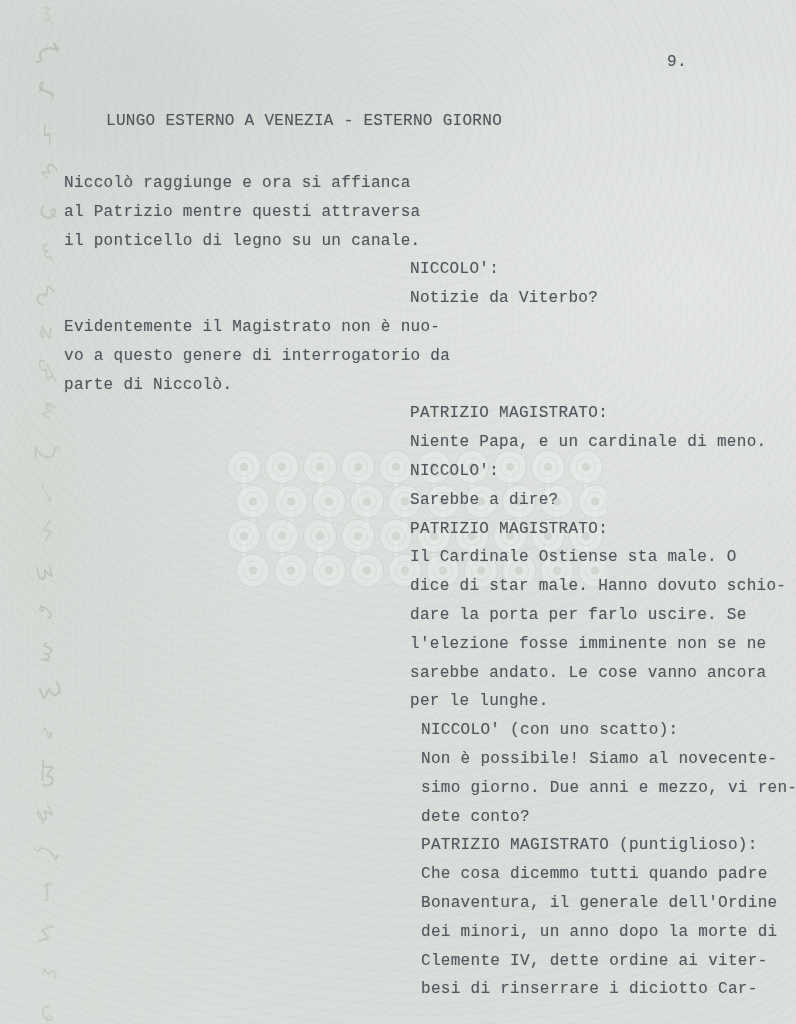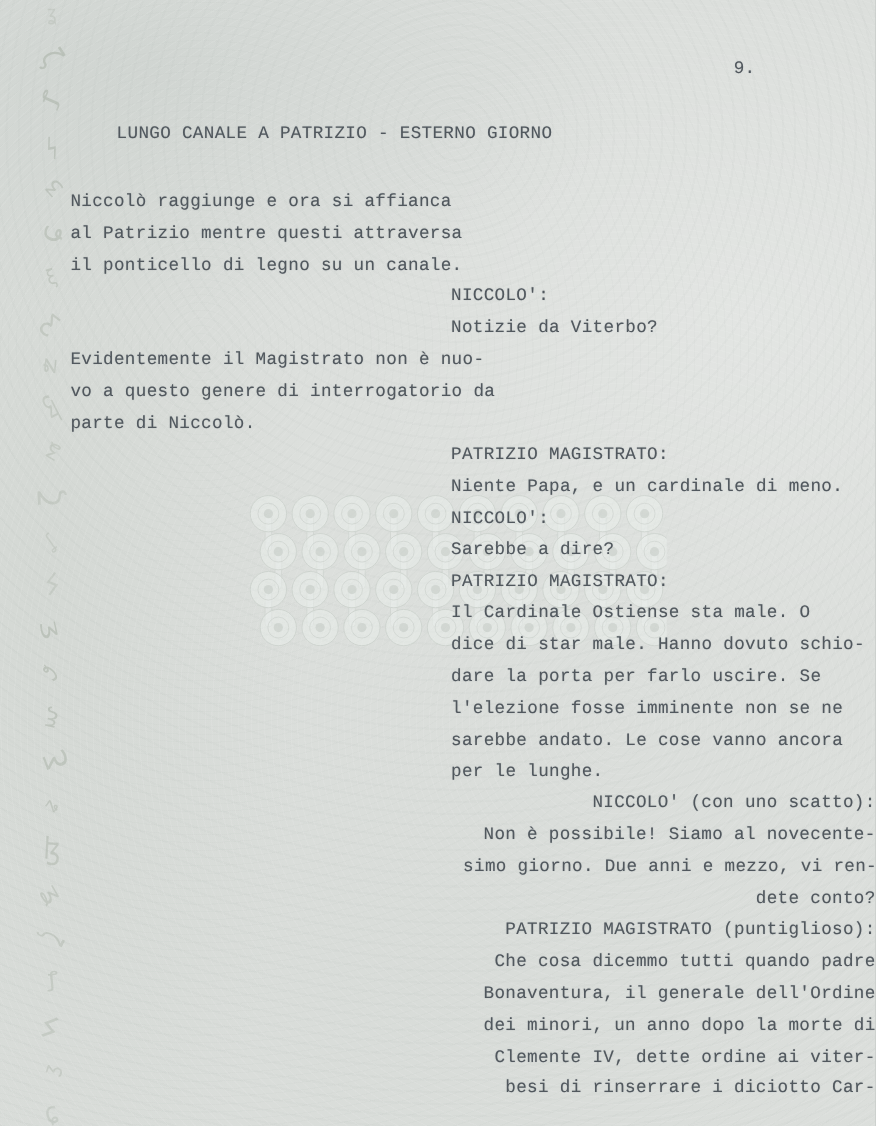--- a/index.html
+++ b/index.html
@@ -37,21 +37,21 @@
   .txt{
     letter-spacing:.3px;
     white-space:pre;
     text-shadow:0 0 1px rgba(78,88,98,.38);
   }
   .page-number{position:absolute;top:53px;left:667px;}
   .scene-heading{position:absolute;top:112px;left:106px;}
   .lines{position:absolute;top:169px;left:0;right:0;}
   .line{line-height:28.8px;margin-left:64px;}
   .line.dialogue,.line.character{margin-left:410px;}
-  .line:nth-child(n+20){margin-left:421px;text-align:right;}
+  .line:nth-child(n+20){margin-left:421px;}
   
   .ornament-border{
     position:absolute;left:30px;top:-8px;height:1040px;width:34px;
     display:flex;flex-direction:column;align-items:center;justify-content:space-around;
     color:var(--ornament);
     opacity:.42;
     filter:blur(.4px);
     font-family:"DejaVu Sans",sans-serif;
     font-size:21px;
     pointer-events:none;
@@ -249,17 +249,17 @@
         <circle cx="333" cy="121.5" r="9.5" fill="none" stroke="var(--emboss)" stroke-width="0.7"></circle>
         <circle cx="333" cy="121.5" r="4.2" fill="rgba(199,206,200,0.85)"></circle>
         <circle cx="371" cy="121.5" r="16.5" fill="rgba(243,247,244,0.55)" stroke="var(--emboss)" stroke-width="0.9"></circle>
         <circle cx="371" cy="121.5" r="9.5" fill="none" stroke="var(--emboss)" stroke-width="0.7"></circle>
         <circle cx="371" cy="121.5" r="4.2" fill="rgba(199,206,200,0.85)"></circle>
       </svg>
   </div>
 
   <div class="page-number txt">9.</div>
 
-  <div class="scene-heading txt">LUNGO CANALE A PATRIZIO - ESTERNO GIORNO</div>
+  <div class="scene-heading txt">LUNGO ESTERNO A VENEZIA - ESTERNO GIORNO</div>
 
   <div class="lines txt"><div class="line action">Niccolò raggiunge e ora si affianca</div><div class="line action">al Patrizio mentre questi attraversa</div><div class="line action">il ponticello di legno su un canale.</div><div class="line character">NICCOLO':</div><div class="line dialogue">Notizie da Viterbo?</div><div class="line action">Evidentemente il Magistrato non è nuo-</div><div class="line action">vo a questo genere di interrogatorio da</div><div class="line action">parte di Niccolò.</div><div class="line character">PATRIZIO MAGISTRATO:</div><div class="line dialogue">Niente Papa, e un cardinale di meno.</div><div class="line character">NICCOLO':</div><div class="line dialogue">Sarebbe a dire?</div><div class="line character">PATRIZIO MAGISTRATO:</div><div class="line dialogue">Il Cardinale Ostiense sta male. O</div><div class="line dialogue">dice di star male. Hanno dovuto schio-</div><div class="line dialogue">dare la porta per farlo uscire. Se</div><div class="line dialogue">l'elezione fosse imminente non se ne</div><div class="line dialogue">sarebbe andato. Le cose vanno ancora</div><div class="line dialogue">per le lunghe.</div><div class="line character">NICCOLO' (con uno scatto):</div><div class="line dialogue">Non è possibile! Siamo al novecente-</div><div class="line dialogue">simo giorno. Due anni e mezzo, vi ren-</div><div class="line dialogue">dete conto?</div><div class="line character">PATRIZIO MAGISTRATO (puntiglioso):</div><div class="line dialogue">Che cosa dicemmo tutti quando padre</div><div class="line dialogue">Bonaventura, il generale dell'Ordine</div><div class="line dialogue">dei minori, un anno dopo la morte di</div><div class="line dialogue">Clemente IV, dette ordine ai viter-</div><div class="line dialogue">besi di rinserrare i diciotto Car-</div></div>
 
 </div>
 
 </body></html>

